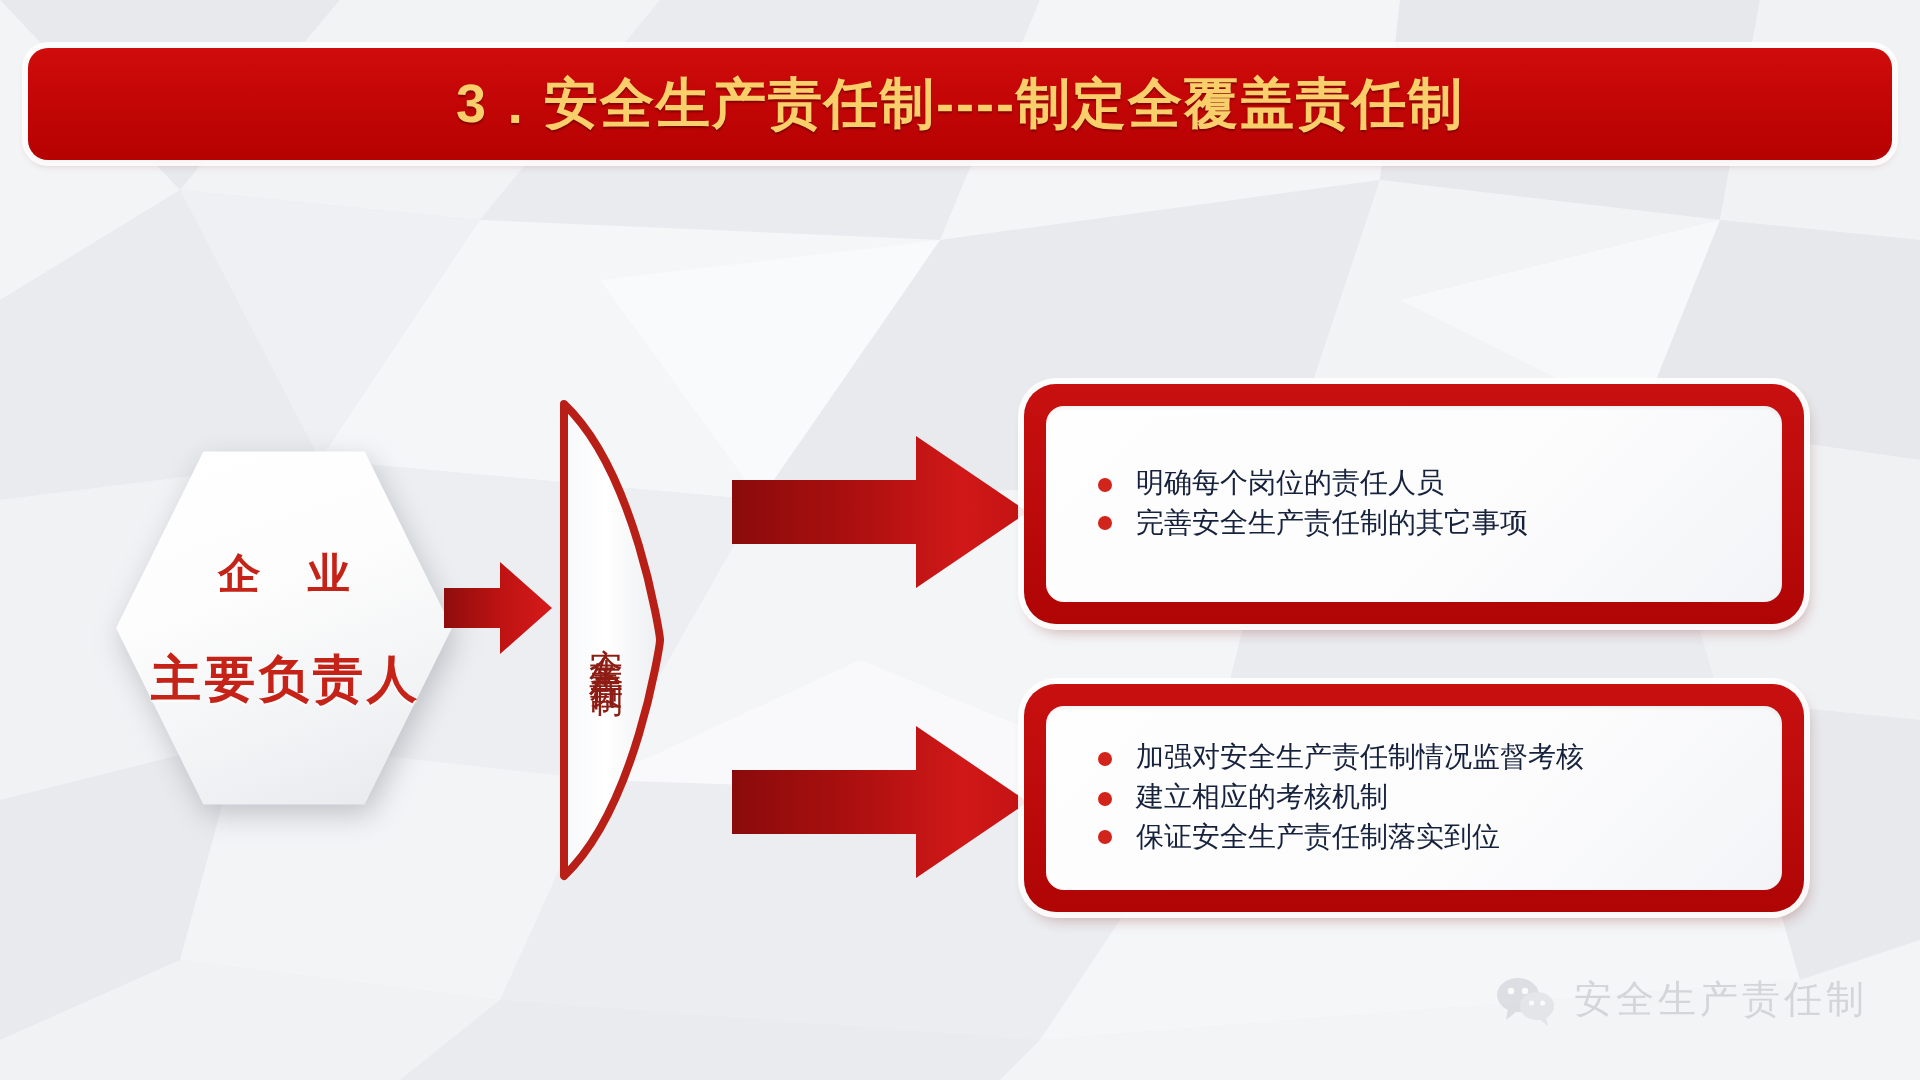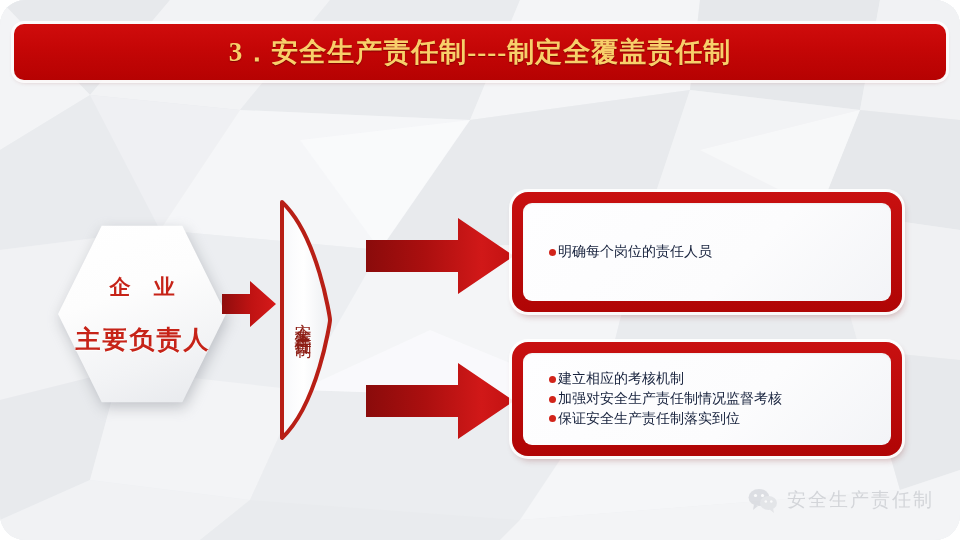--- a/index.html
+++ b/index.html
@@ -5,23 +5,22 @@
   html, body {
     margin: 0;
     padding: 0;
     background: #ffffff;
   }
   #slide {
     position: relative;
     width: 960px;
     height: 540px;
     overflow: hidden;
-    font-family: Liberation Serif, serif;
+    font-family: Liberation Sans, sans-serif;
     background: #eceef0;
-    border-radius: 25px;
   }
 
   
   .bg-poly {
     position: absolute;
     inset: 0;
     width: 960px;
     height: 540px;
   }
 
@@ -155,21 +154,21 @@
     box-shadow: inset 0 1px 2px rgba(0,0,0,0.06);
     display: flex;
     flex-direction: column;
     justify-content: center;
     padding: 4px 10px 4px 26px;
     box-sizing: border-box;
   }
   .bullet-row {
     display: flex;
     align-items: center;
-    gap: 2px;
+    gap: 12px;
     line-height: 1.42;
   }
   .bullet-dot {
     width: 7px;
     height: 7px;
     border-radius: 50%;
     background: #d2241a;
     flex: 0 0 auto;
   }
   .bullet-text {
@@ -295,32 +294,36 @@
     </defs>
     <path d="M0,24 L92,24 L92,2 L148,40 L92,78 L92,56 L0,56 Z" fill="url(#gradBig2)"></path>
   </svg>
 
   <div class="panel p1">
     <div class="panel-inner">
       <div class="bullet-row">
         <span class="bullet-dot"></span>
         <span class="bullet-text">明确每个岗位的责任人员</span>
       </div>
+      <div class="bullet-row">
+        <span class="bullet-dot"></span>
+        <span class="bullet-text">完善安全生产责任制的其它事项</span>
+      </div>
     </div>
   </div>
 
   <div class="panel p2">
     <div class="panel-inner">
       <div class="bullet-row">
         <span class="bullet-dot"></span>
+        <span class="bullet-text">加强对安全生产责任制情况监督考核</span>
+      </div>
+      <div class="bullet-row">
+        <span class="bullet-dot"></span>
         <span class="bullet-text">建立相应的考核机制</span>
-      </div>
-      <div class="bullet-row">
-        <span class="bullet-dot"></span>
-        <span class="bullet-text">加强对安全生产责任制情况监督考核</span>
       </div>
       <div class="bullet-row">
         <span class="bullet-dot"></span>
         <span class="bullet-text">保证安全生产责任制落实到位</span>
       </div>
     </div>
   </div>
 
   <div class="watermark">
     <svg width="30" height="25" viewBox="0 0 30 25">

